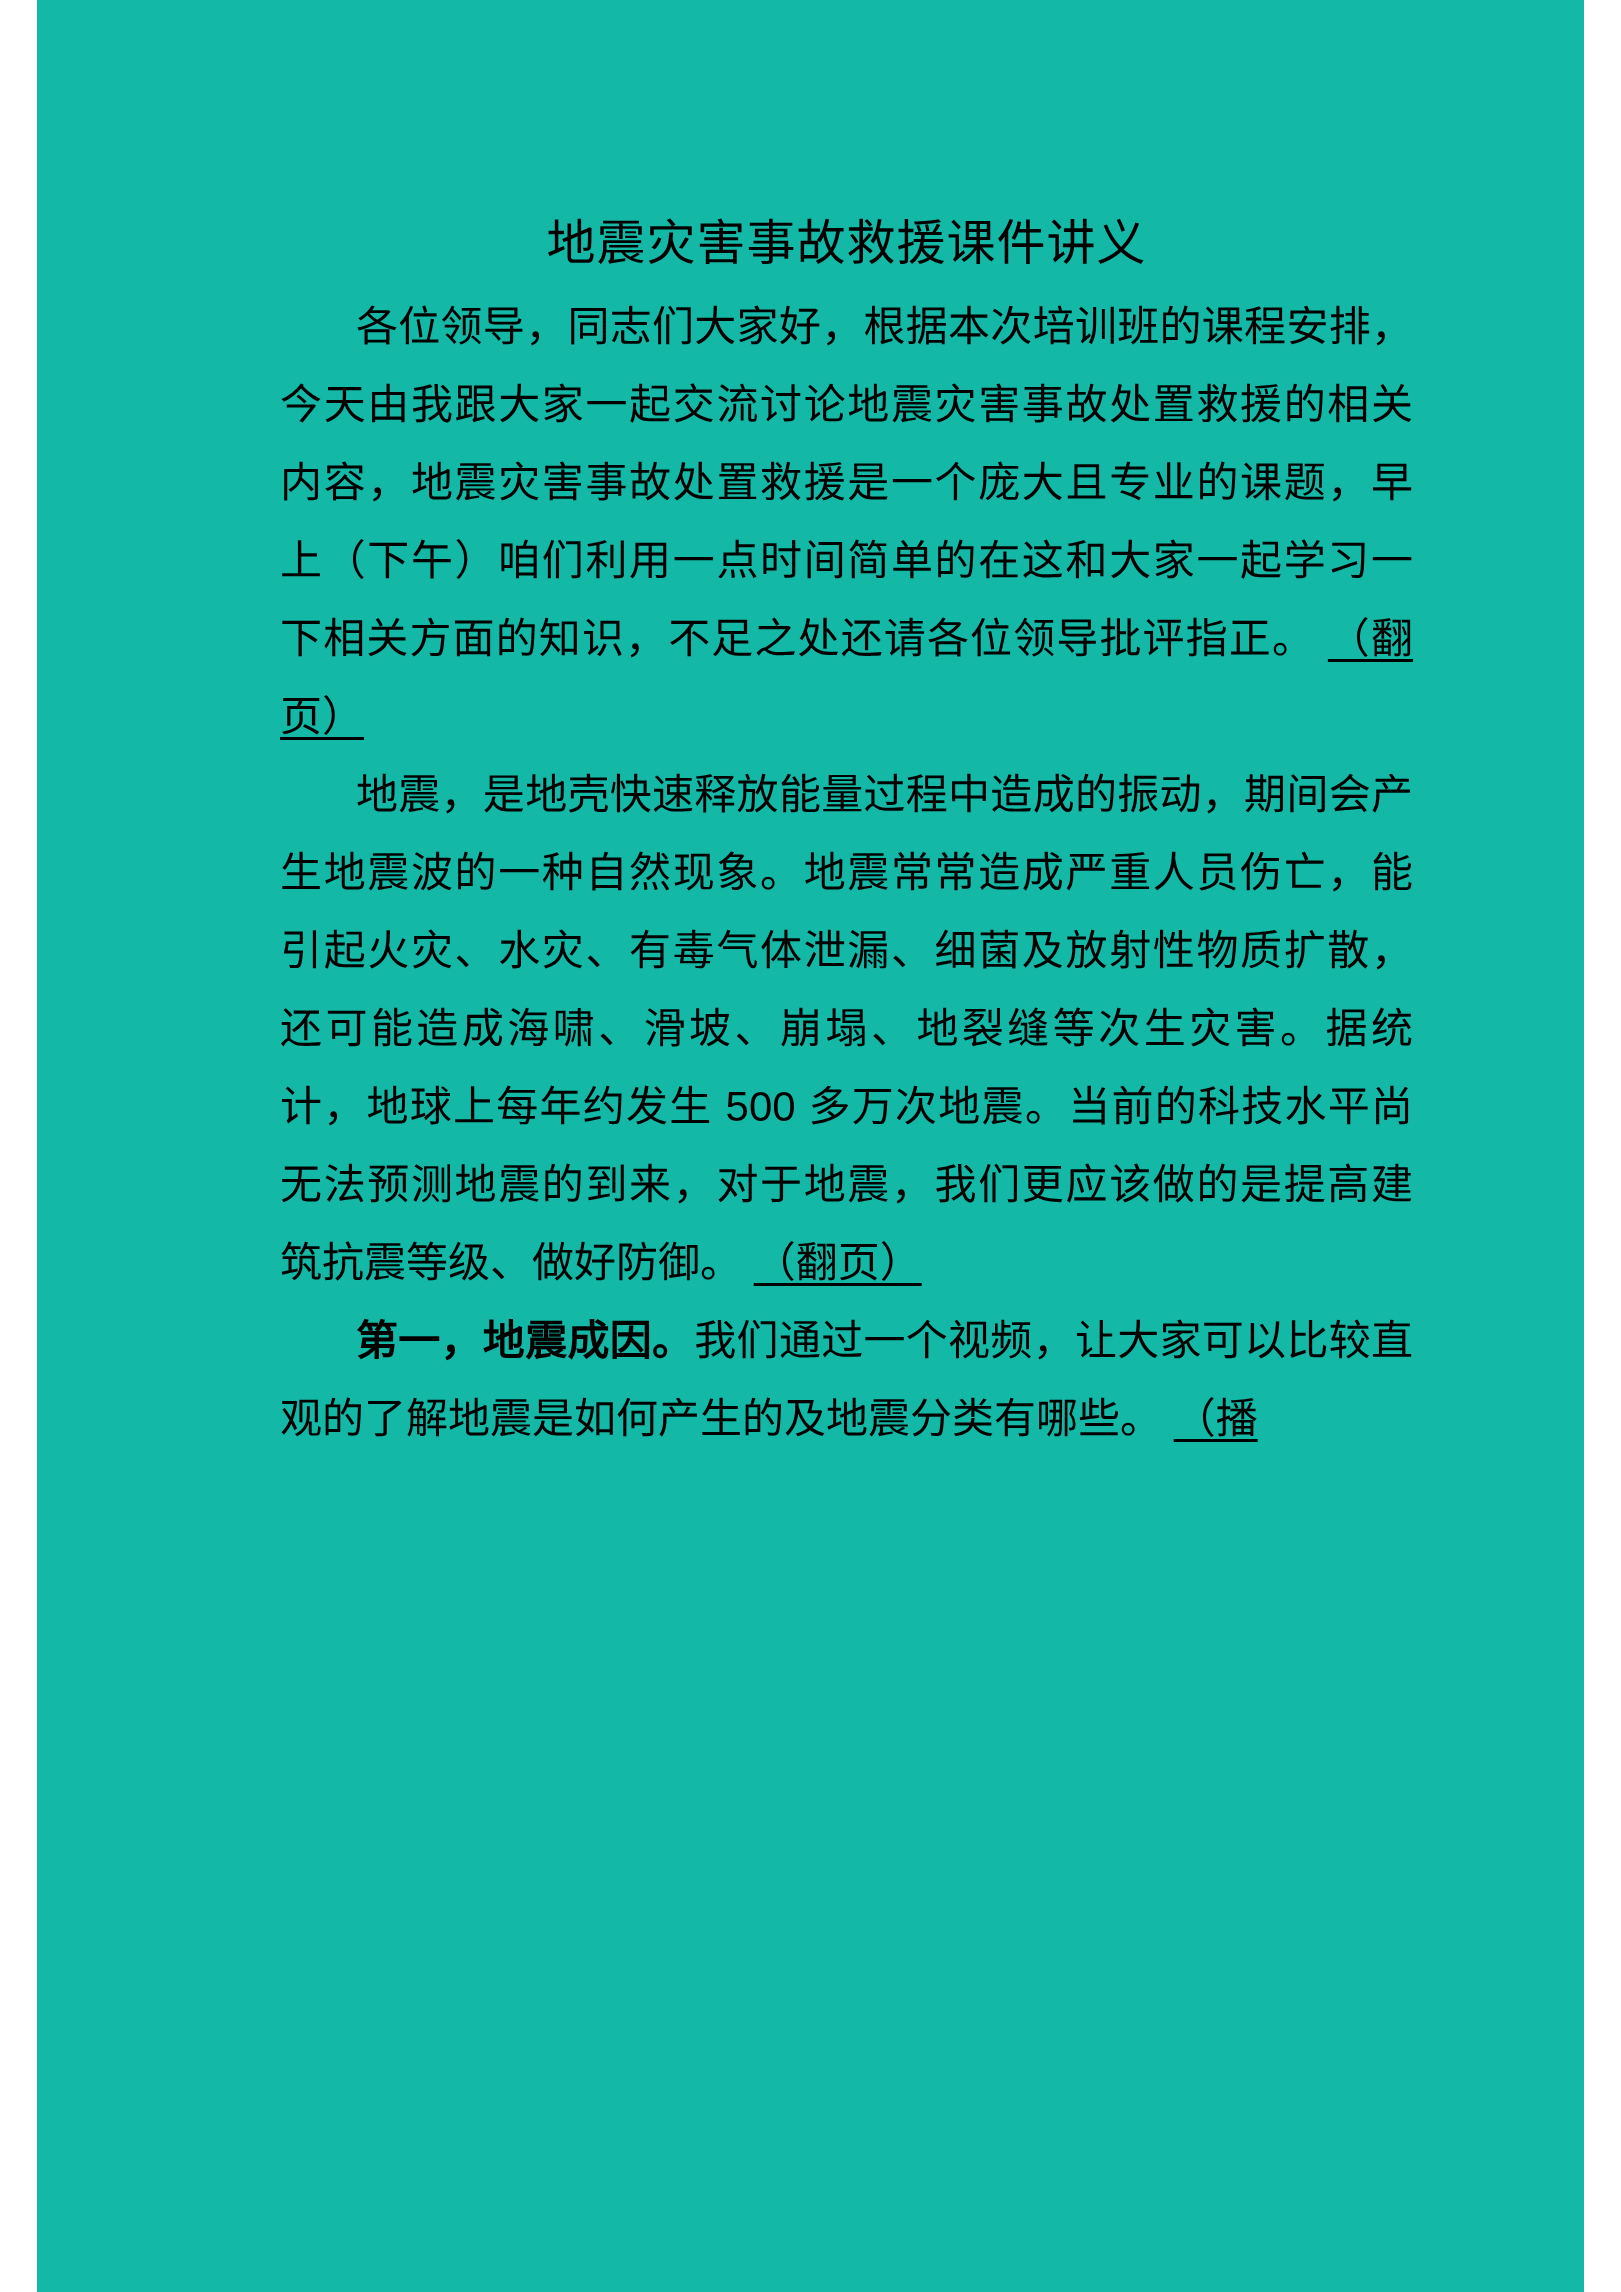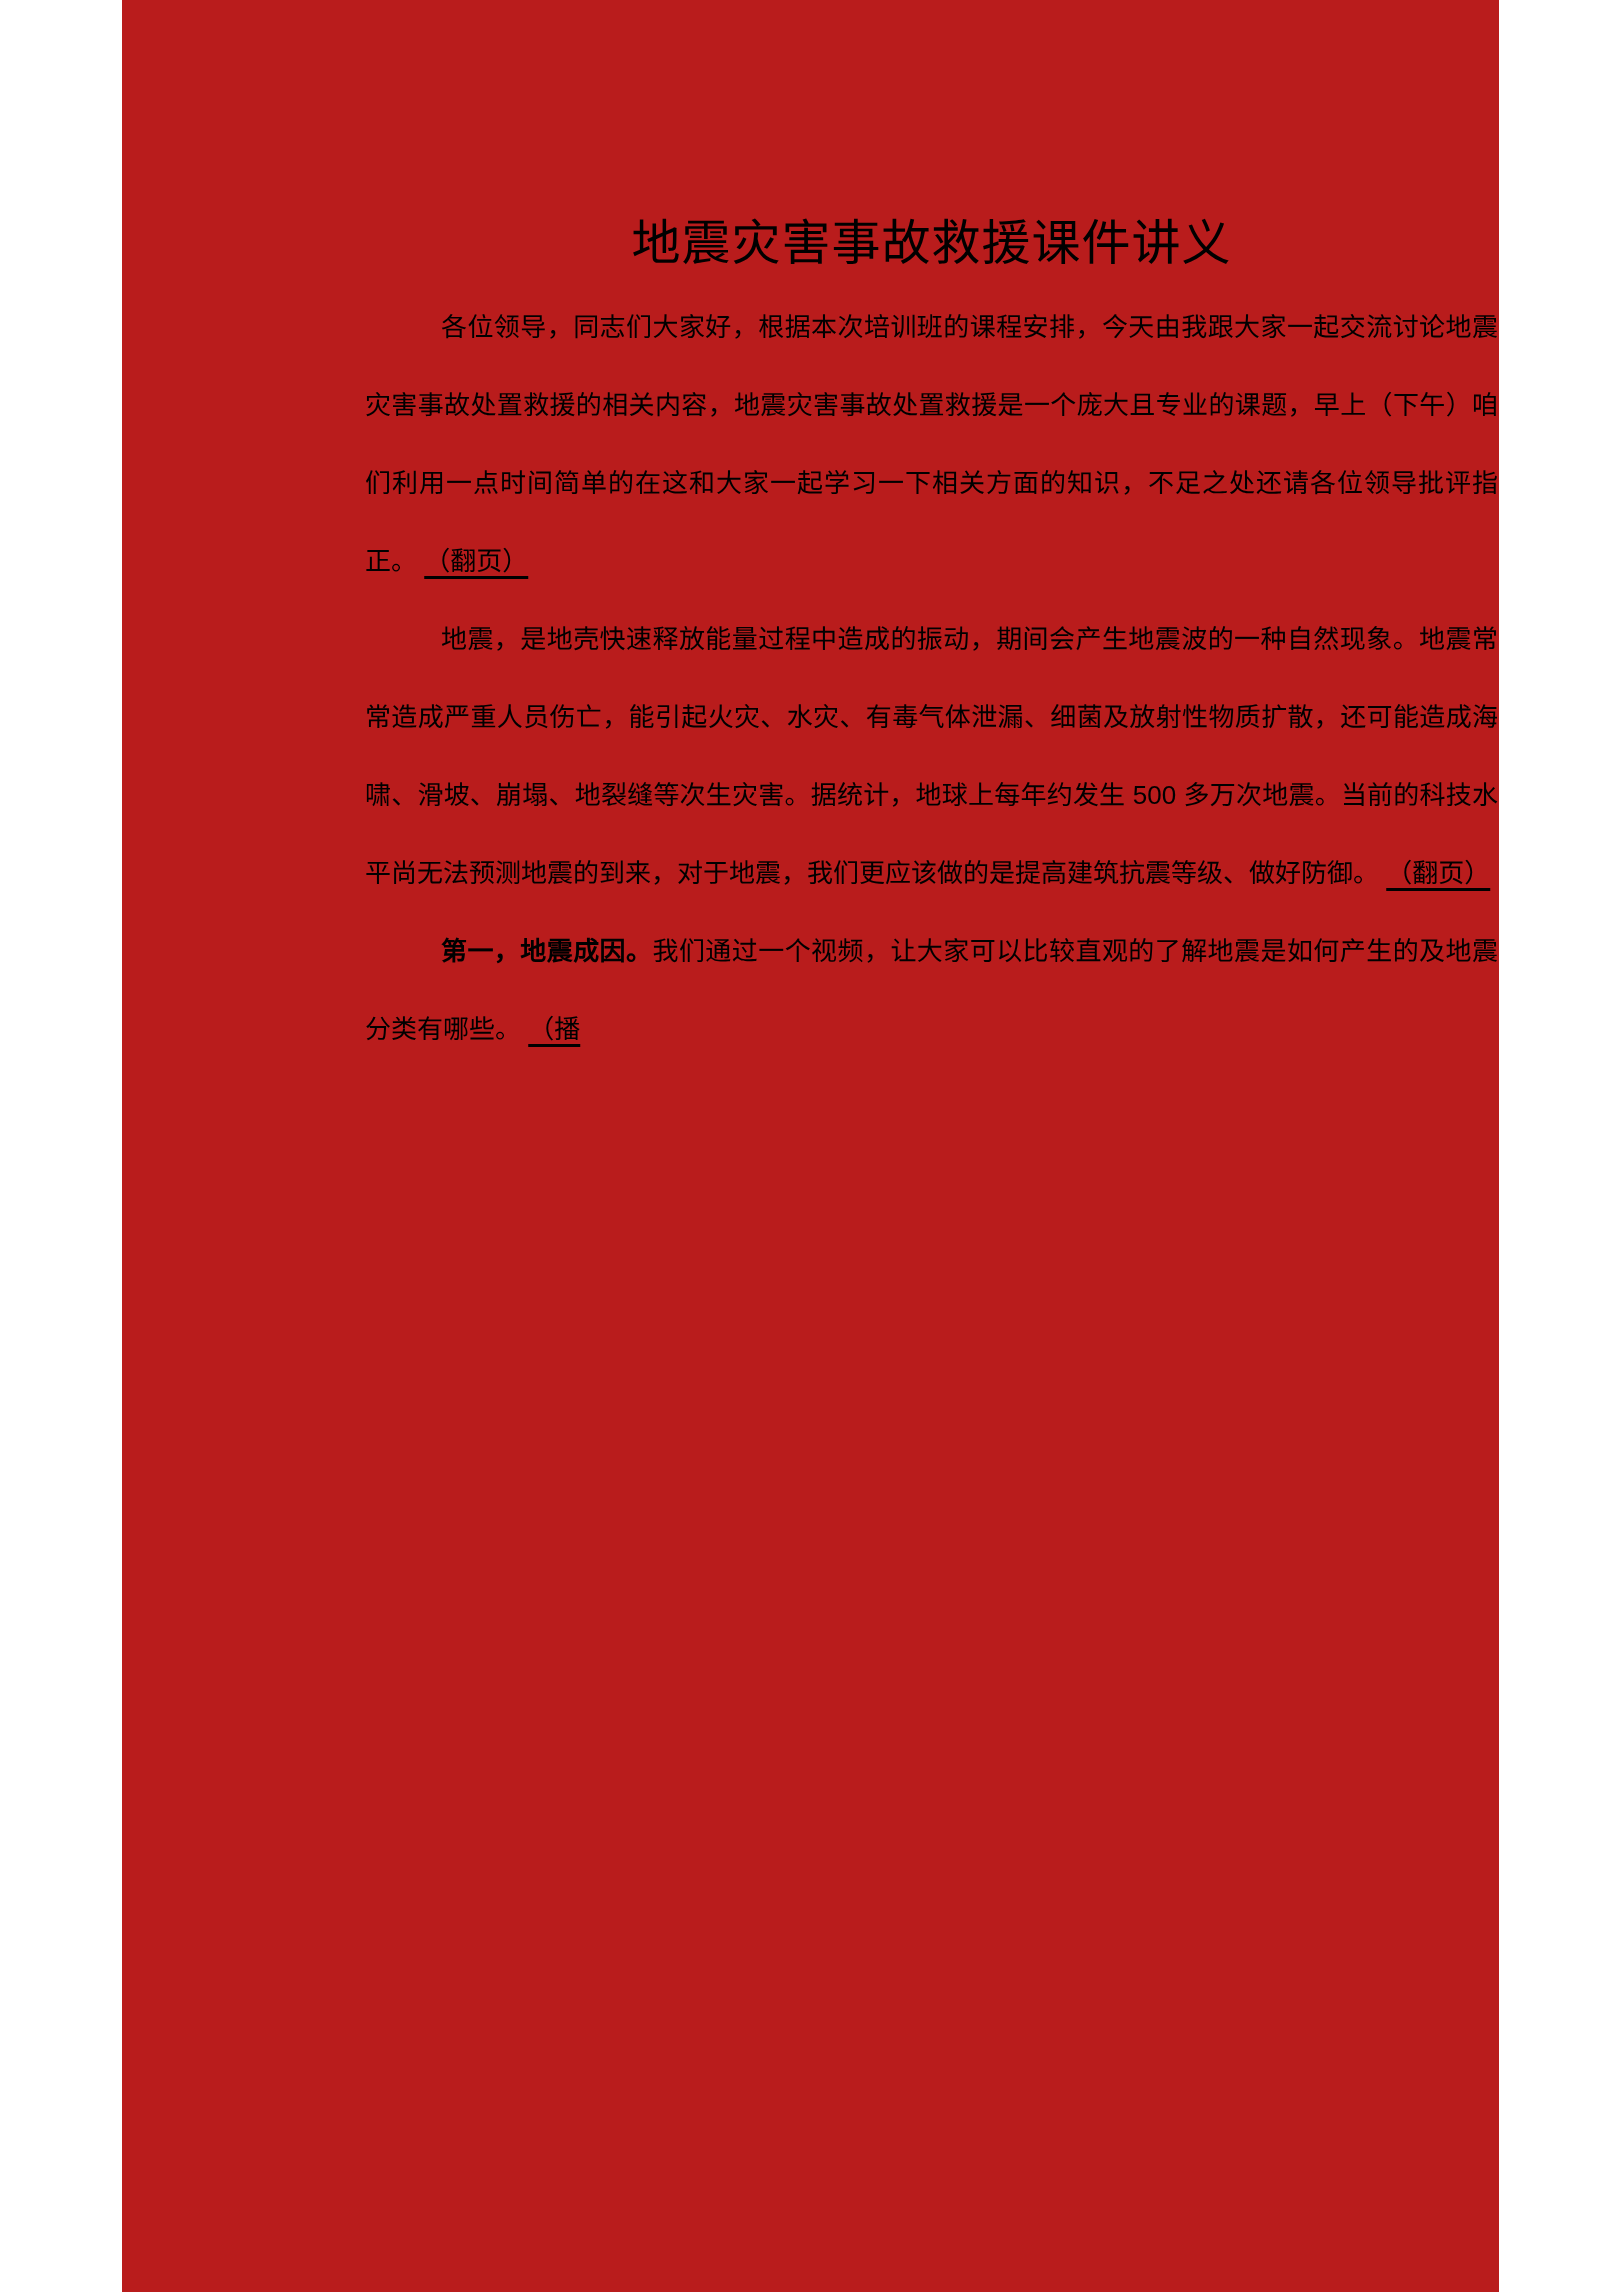--- a/index.html
+++ b/index.html
@@ -7,44 +7,44 @@
     margin: 0;
     padding: 0;
     background: #ffffff;
   }
   body {
     font-family: "Liberation Sans", "DejaVu Sans", sans-serif;
     color: #000000;
   }
   .page {
     position: relative;
-    width: 1377px;
+    width: 1547px;
     height: 2293px;
     margin: 0 auto;
-    background: #b91c1c;
+    background: #14b8a6;
     box-sizing: border-box;
     overflow: hidden;
   }
   .content {
     position: absolute;
     left: 243px;
     top: 204px;
     width: 1133px;
   }
   .doc-title {
     font-size: 49px;
     line-height: 78px;
     font-weight: 400;
     text-align: center;
     letter-spacing: 1px;
     margin: 0 0 5.9px 0;
     white-space: nowrap;
   }
   .para {
-    font-size: 26px;
+    font-size: 42px;
     line-height: 78px;
     text-align: justify;
     text-align-last: left;
     text-justify: inter-character;
     margin: 0;
     text-indent: 76px;
     letter-spacing: 0px;
     word-break: break-all;
   }
   .u {

